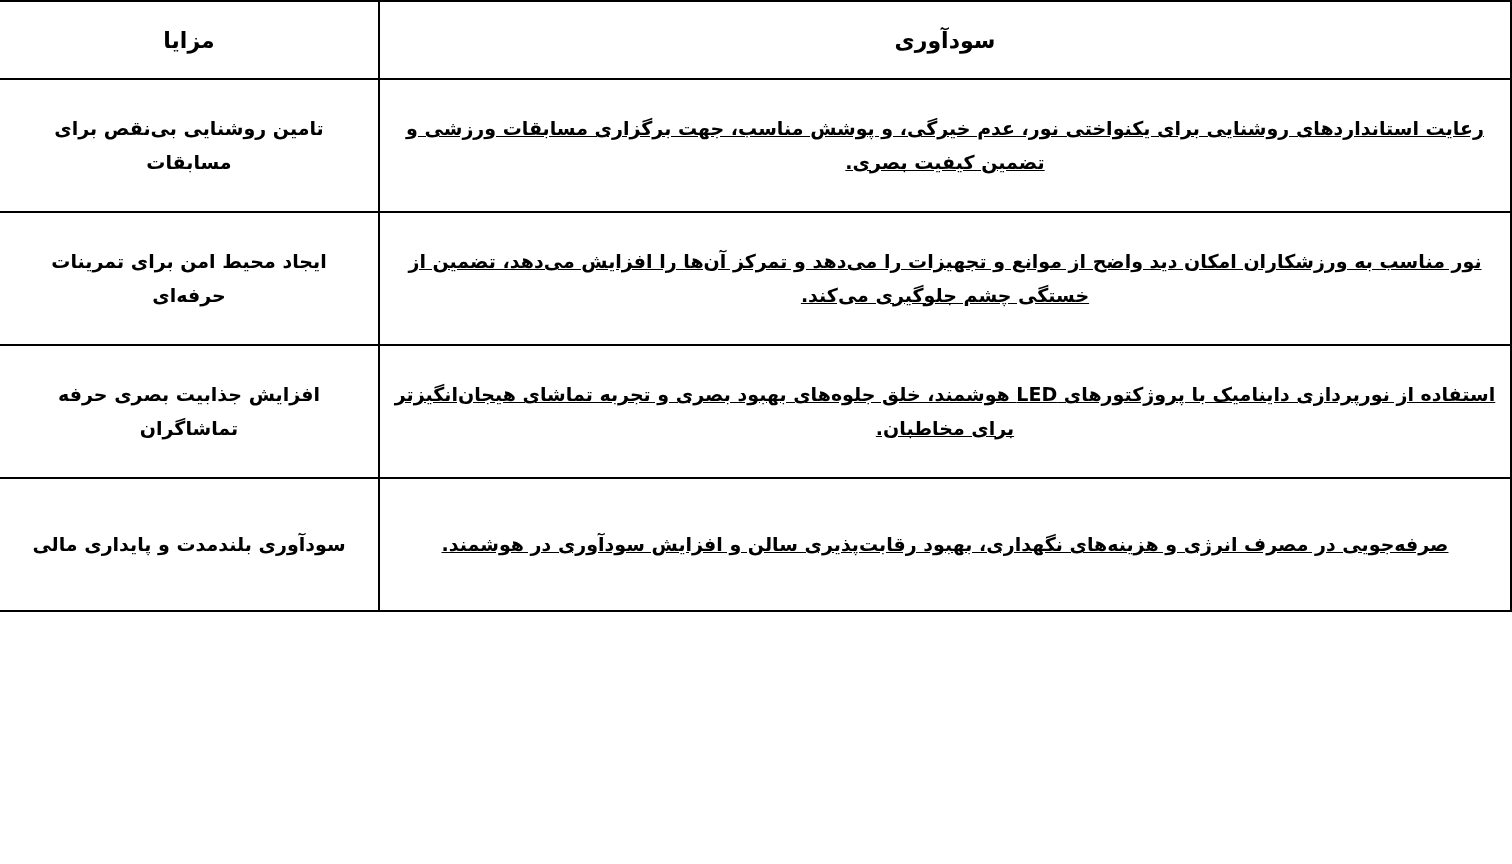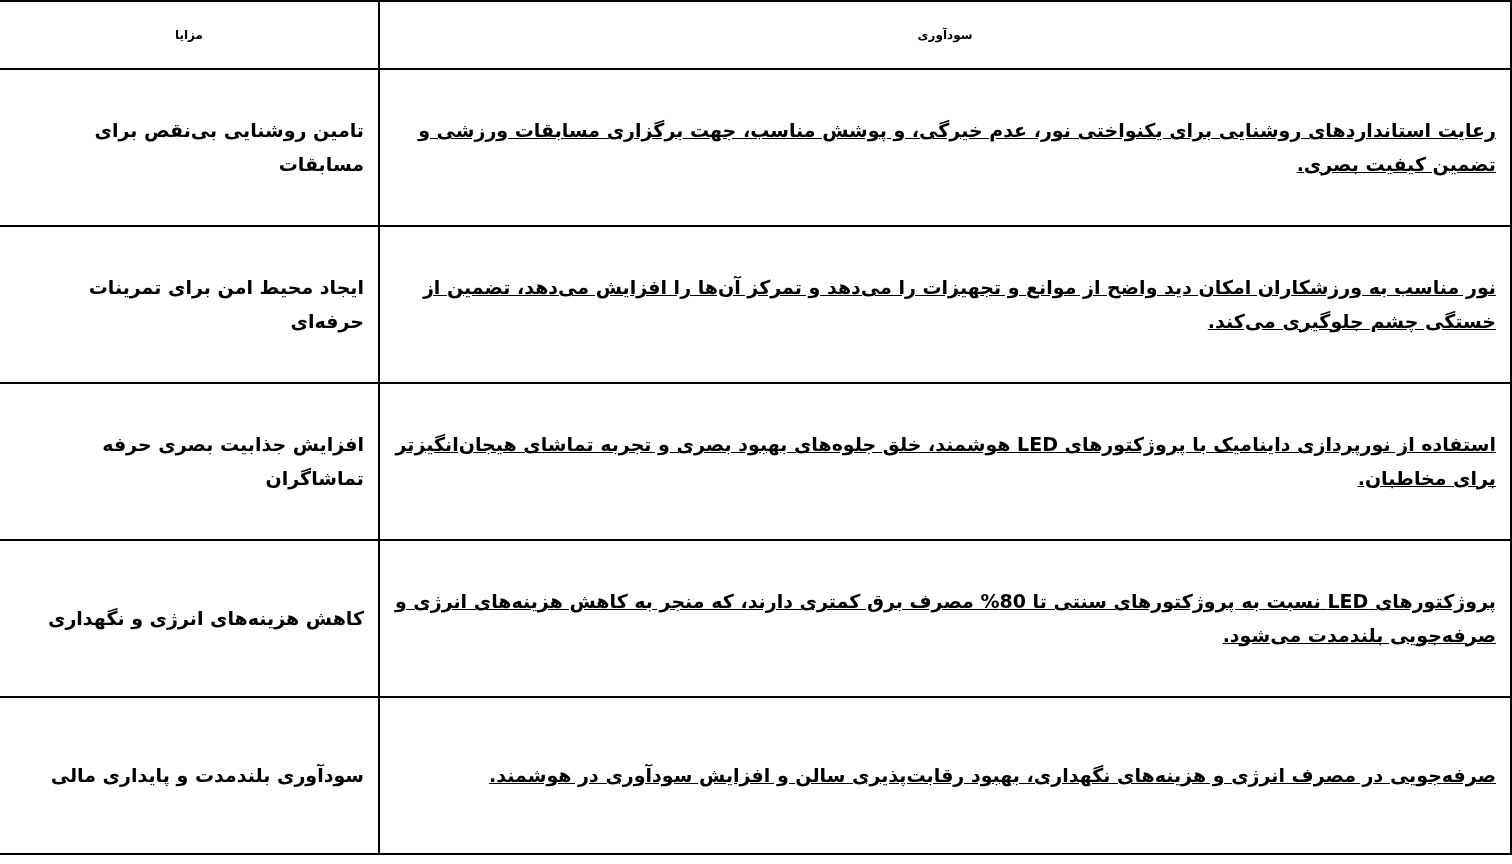--- a/index.html
+++ b/index.html
@@ -31,31 +31,30 @@
 
   table.benefits-table th,
   table.benefits-table td {
     border: 2px solid #000000;
     vertical-align: middle;
     text-align: center;
     padding: 10px 14px;
     box-sizing: border-box;
   }
   table.benefits-table thead th {
-    height: 68px;
-    font-size: 12px;
+    height: 78px;
+    font-size: 22px;
     font-weight: bold;
     letter-spacing: 0;
   }
   table.benefits-table tbody td {
-    height: 157px;
+    height: 133px;
     font-size: 19px;
     font-weight: bold;
     line-height: 1.75;
-    text-align: right;
   }
   td.advantage-cell {
     font-size: 19px;
     font-weight: bold;
     line-height: 1.7;
   }
   td.description-cell {
     font-size: 19px;
     font-weight: bold;
     line-height: 1.75;
@@ -88,22 +87,18 @@
       </tr>
       <tr>
         <td class="description-cell">نور مناسب به ورزشکاران امکان دید واضح از موانع و تجهیزات را می‌دهد و تمرکز آن‌ها را افزایش می‌دهد، تضمین از خستگی چشم جلوگیری می‌کند.</td>
         <td class="advantage-cell">ایجاد محیط امن برای تمرینات حرفه‌ای</td>
       </tr>
       <tr>
         <td class="description-cell">استفاده از نورپردازی داینامیک با پروژکتورهای LED هوشمند، خلق جلوه‌های بهبود بصری و تجربه تماشای هیجان‌انگیزتر برای مخاطبان.</td>
         <td class="advantage-cell">افزایش جذابیت بصری حرفه تماشاگران</td>
       </tr>
       <tr>
-        <td class="description-cell">پروژکتورهای LED نسبت به پروژکتورهای سنتی تا 80% مصرف برق کمتری دارند، که منجر به کاهش هزینه‌های انرژی و صرفه‌جویی بلندمدت می‌شود.</td>
-        <td class="advantage-cell">کاهش هزینه‌های انرژی و نگهداری</td>
-      </tr>
-      <tr>
         <td class="description-cell">صرفه‌جویی در مصرف انرژی و هزینه‌های نگهداری، بهبود رقابت‌پذیری سالن و افزایش سودآوری در هوشمند.</td>
         <td class="advantage-cell">سودآوری بلندمدت و پایداری مالی</td>
       </tr>
     </tbody>
   </table>
 </div>
 
 </body></html>

